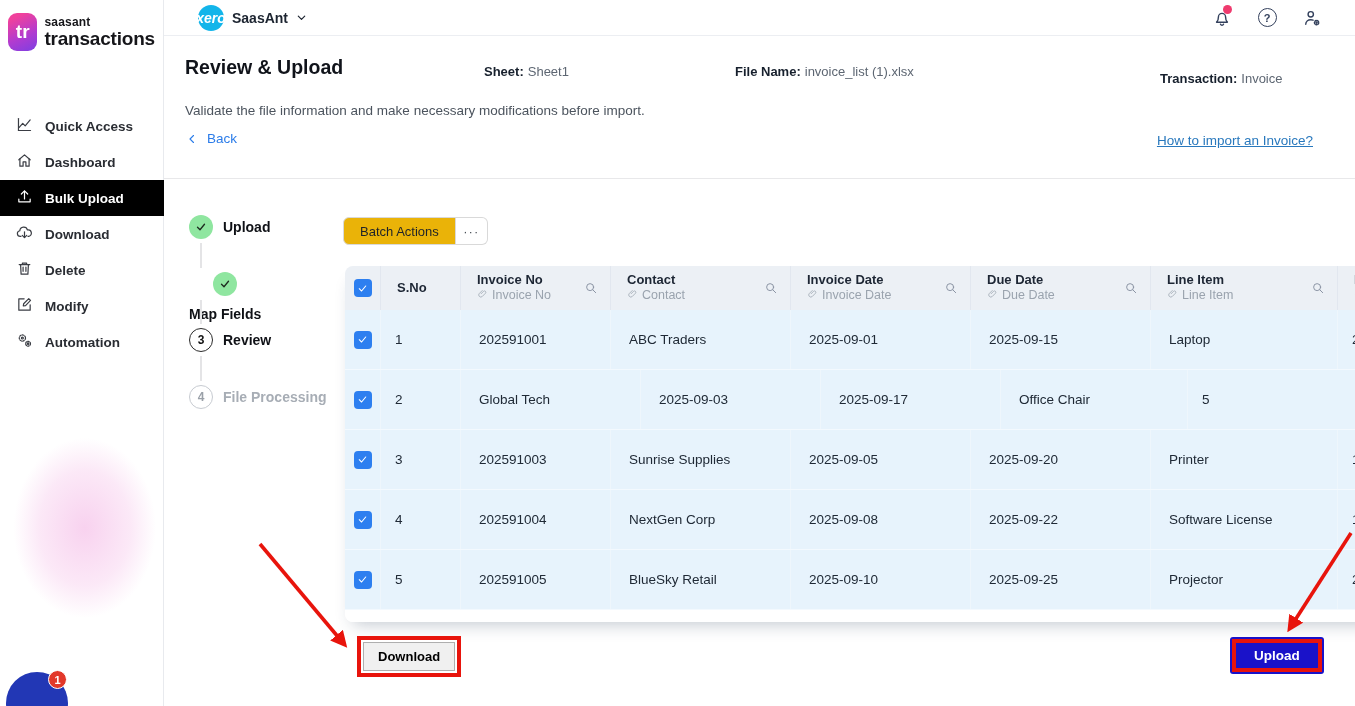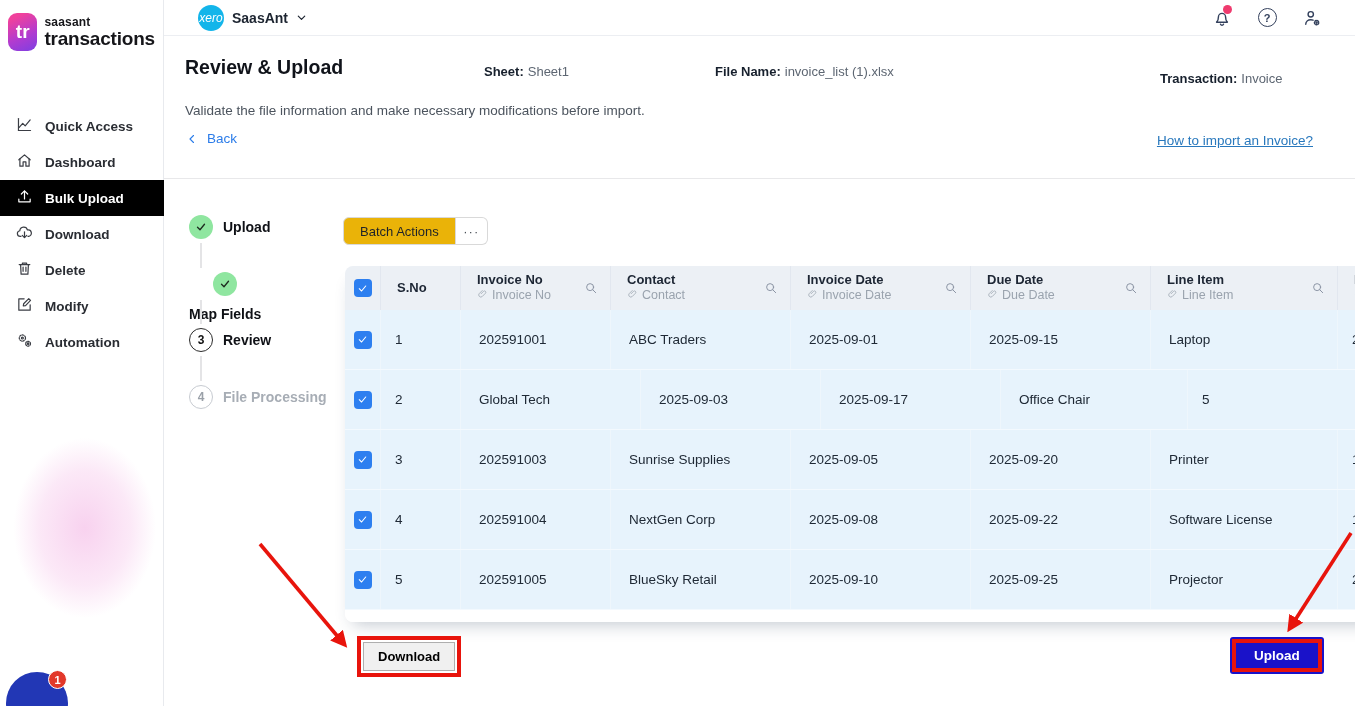--- a/index.html
+++ b/index.html
@@ -19,33 +19,33 @@
   .nav-item.active { background:#000; color:#fff; }
   .nav-item.active svg { stroke:#fff; }
   .pink-glow { position:absolute; left:0; top:366px; width:163px; height:270px;
     background:radial-gradient(ellipse 95px 120px at 52% 60%, var(--glow-pink,#f8d2ef) 0%, rgba(248,210,239,.5) 48%, rgba(255,255,255,0) 75%); }
   .chat-bubble { position:absolute; left:6px; top:672px; width:62px; height:62px; border-radius:50%; background:var(--widget-blue,#2237b5); z-index:6; }
   .chat-badge { position:absolute; left:48px; top:670px; width:19px; height:19px; border-radius:50%; background:var(--badge-red,#e2382a); border:1.5px solid #fff; color:#fff; font-size:11px; font-weight:bold; display:flex; align-items:center; justify-content:center; z-index:7; }
 
   
   .topbar { position:absolute; left:164px; top:0; width:1191px; height:36px; background:#fff; border-bottom:1px solid #eceef2; display:flex; align-items:center; }
   .org { display:flex; align-items:center; gap:8px; margin-left:34px; cursor:pointer; }
-  .xero-badge { width:26px; height:26px; border-radius:50%; background:var(--xero-cyan,#13b5ea); color:#fff; font-size:12px; font-weight:normal; font-style:italic; display:flex; align-items:center; justify-content:center; }
+  .xero-badge { width:26px; height:26px; border-radius:50%; background:var(--xero-cyan,#13b5ea); color:#fff; font-size:14px; font-weight:bold; font-style:italic; display:flex; align-items:center; justify-content:center; }
   .org-name { font-size:14px; font-weight:600; color:#1c2430; }
   .top-icons { margin-left:auto; margin-right:32px; display:flex; align-items:center; gap:23px; }
   .tico { position:relative; width:22px; height:22px; display:flex; align-items:center; justify-content:center; cursor:pointer; }
   .tico svg { width:20px; height:20px; stroke:#33405c; stroke-width:1.7; fill:none; stroke-linecap:round; stroke-linejoin:round; }
   .bell-dot { position:absolute; top:-2px; right:1px; width:9px; height:9px; border-radius:50%; background:var(--dot-pink,#ef3a6e); }
   .help-circle { width:19px; height:19px; border-radius:50%; border:1.7px solid #33405c; color:#33405c; font-size:11px; font-weight:bold; display:flex; align-items:center; justify-content:center; }
 
   
   .page-title { position:absolute; left:185px; top:56px; font-size:19.5px; font-weight:bold; color:#10131a; }
   .meta { position:absolute; top:64px; font-size:13px; color:#5d6672; }
   .meta b { color:#17202d; font-weight:bold; margin-right:4px; }
-  .meta.sheet { left:484px; } .meta.file { left:715px; } .meta.txn { left:1160px;margin-top:7px; }
+  .meta.sheet { left:484px; } .meta.file { left:735px; } .meta.txn { left:1160px;margin-top:7px; }
   .subtitle { position:absolute; left:185px; top:103px; font-size:13.5px; color:#4c545e; }
   .back-link { position:absolute; left:186px; top:131px; display:flex; align-items:center; gap:9px; font-size:13.5px; color:var(--link-blue,#2b7ce9); cursor:pointer; }
   .back-link svg { width:12px; height:12px; stroke:var(--link-blue,#2b7ce9); stroke-width:2.2; fill:none; stroke-linecap:round; stroke-linejoin:round; }
   .help-link { position:absolute; right:42px; top:133px; font-size:13.5px; color:#2878bd; text-decoration:underline; cursor:pointer; }
   .hdr-divider { position:absolute; left:164px; top:178px; width:1191px; height:1px; background:#e8e8ea; }
 
   
   .steps { position:absolute; left:189px; top:215px; width:150px; }
   .step { position:absolute; left:0; display:flex; align-items:center; gap:10px; }
   .step-circle { width:24px; height:24px; border-radius:50%; display:flex; align-items:center; justify-content:center; font-size:12px; font-weight:bold; flex:0 0 auto; }

